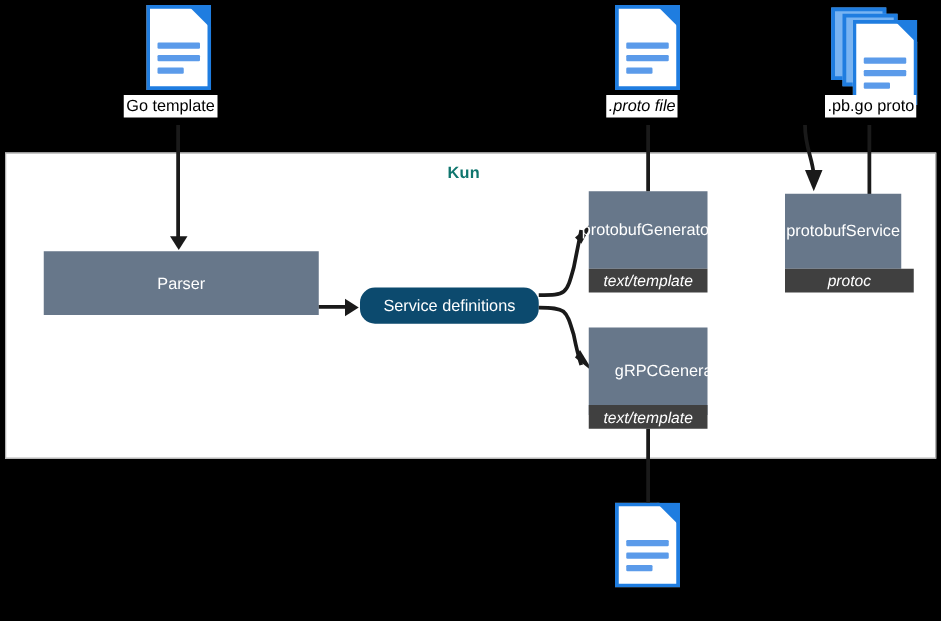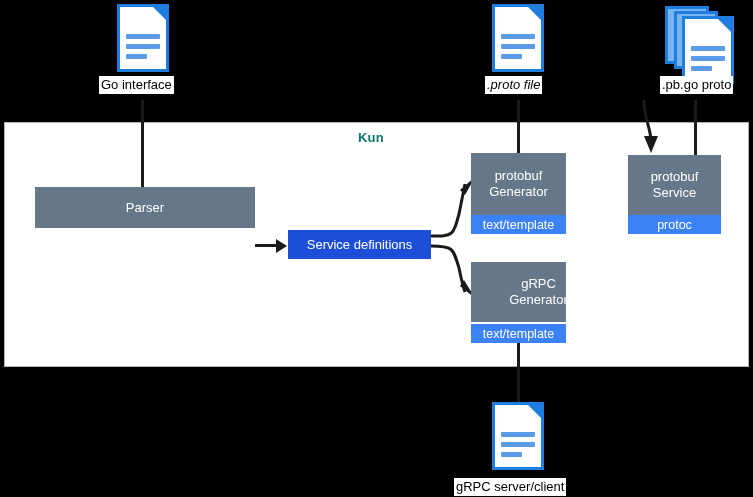--- a/index.html
+++ b/index.html
@@ -94,41 +94,41 @@
     padding: 1px 2px;
     white-space: nowrap;
   }
 
   
   .box {
     position: absolute;
     background: #67778a;
     color: #ffffff;
     display: flex;
-    flex-direction: column;
     align-items: center;
     justify-content: center;
     text-align: center;
     font-size: 13px;
     line-height: 16px;
     box-sizing: border-box;
   }
-  .box.green { background: #1d4ed8; }
+  .box.green { background: #0c4a6e; border-radius: 12px; }
   .tag {
     position: absolute;
-    background: #3b82f6;
+    background: #404040;
     color: #ffffff;
     font-size: 12.5px;
     line-height: 16px;
     text-align: right;
     display: flex;
     align-items: center;
     justify-content: center;
     box-sizing: border-box;
     white-space: nowrap;
+    font-style: italic;
   }
 
   
   .vline {
     position: absolute;
     width: 3px;
     background: #1a1a1a;
   }
   .arrowhead-down {
     position: absolute;
@@ -164,21 +164,21 @@
 
   <div class="doc-icon" style="left:117px; top:4px;">
     <div class="doc-sheet">
       <div class="page"></div>
       <div class="fold"></div>
       <div class="ln ln1"></div>
       <div class="ln ln2"></div>
       <div class="ln ln3"></div>
     </div>
   </div>
-  <div class="icon-label" style="left:99px; top:76px;">Go interface</div>
+  <div class="icon-label" style="left:99px; top:76px;">Go template</div>
 
   <div class="doc-icon" style="left:492px; top:4px;">
     <div class="doc-sheet">
       <div class="page"></div>
       <div class="fold"></div>
       <div class="ln ln1"></div>
       <div class="ln ln2"></div>
       <div class="ln ln3"></div>
     </div>
   </div>
@@ -199,26 +199,25 @@
 
   <div class="doc-icon" style="left:492px; top:402px;">
     <div class="doc-sheet">
       <div class="page"></div>
       <div class="fold"></div>
       <div class="ln ln1"></div>
       <div class="ln ln2"></div>
       <div class="ln ln3"></div>
     </div>
   </div>
-  <div class="icon-label" style="left:454px; top:478px;">gRPC server/client</div>
 
   <div class="vline" style="left:141px; top:100px; height:90px;"></div>
   <div class="arrowhead-down" style="left:136px; top:189px;"></div>
 
-  <div class="box" style="left:35px; top:187px; width:220px; height:41px;">
+  <div class="box" style="left:35px; top:201px; width:220px; height:51px;">
     <span>Parser</span>
   </div>
 
   <div class="hline" style="left:255px; top:244px; width:21px;"></div>
   <div class="arrowhead-right" style="left:276px; top:239px;"></div>
 
   <div class="box green" style="left:288px; top:230px; width:143px; height:29px;">
     <span>Service definitions</span>
   </div>
 
@@ -230,34 +229,34 @@
   </svg>
 
   <div class="box" style="left:471px; top:153px; width:95px; height:62px;">
     <span>protobuf</span>
     <span>Generator</span>
   </div>
   <div class="tag" style="left:471px; top:215px; width:95px; height:19px;">text/template</div>
 
   <div class="vline" style="left:517px; top:100px; height:53px;"></div>
 
-  <div class="box" style="left:471px; top:262px; width:95px; height:60px;padding-left:40px;">
+  <div class="box" style="left:471px; top:262px; width:95px; height:70px;padding-left:40px;">
     <span>gRPC</span>
     <span>Generator</span>
   </div>
   <div class="tag" style="left:471px; top:324px; width:95px; height:19px;">text/template</div>
 
   <div class="vline" style="left:517px; top:343px; height:59px;"></div>
 
   <svg class="curve-svg" style="left:640px; top:100px; width:30px; height:56px;" viewBox="0 0 30 56">
     <path d="M 4 0 C 4 18, 10 26, 11 40" fill="none" stroke="#1a1a1a" stroke-width="3"></path>
     <polygon points="4,36 18,36 11,53" fill="#1a1a1a"></polygon>
   </svg>
 
   <div class="vline" style="left:694px; top:100px; height:56px;"></div>
 
   <div class="box" style="left:628px; top:155px; width:93px; height:60px;">
     <span>protobuf</span>
     <span>Service</span>
   </div>
-  <div class="tag" style="left:628px; top:215px; width:93px; height:19px;">protoc</div>
+  <div class="tag" style="left:628px; top:215px; width:103px; height:19px;">protoc</div>
 
 </div>
 
 </body></html>

